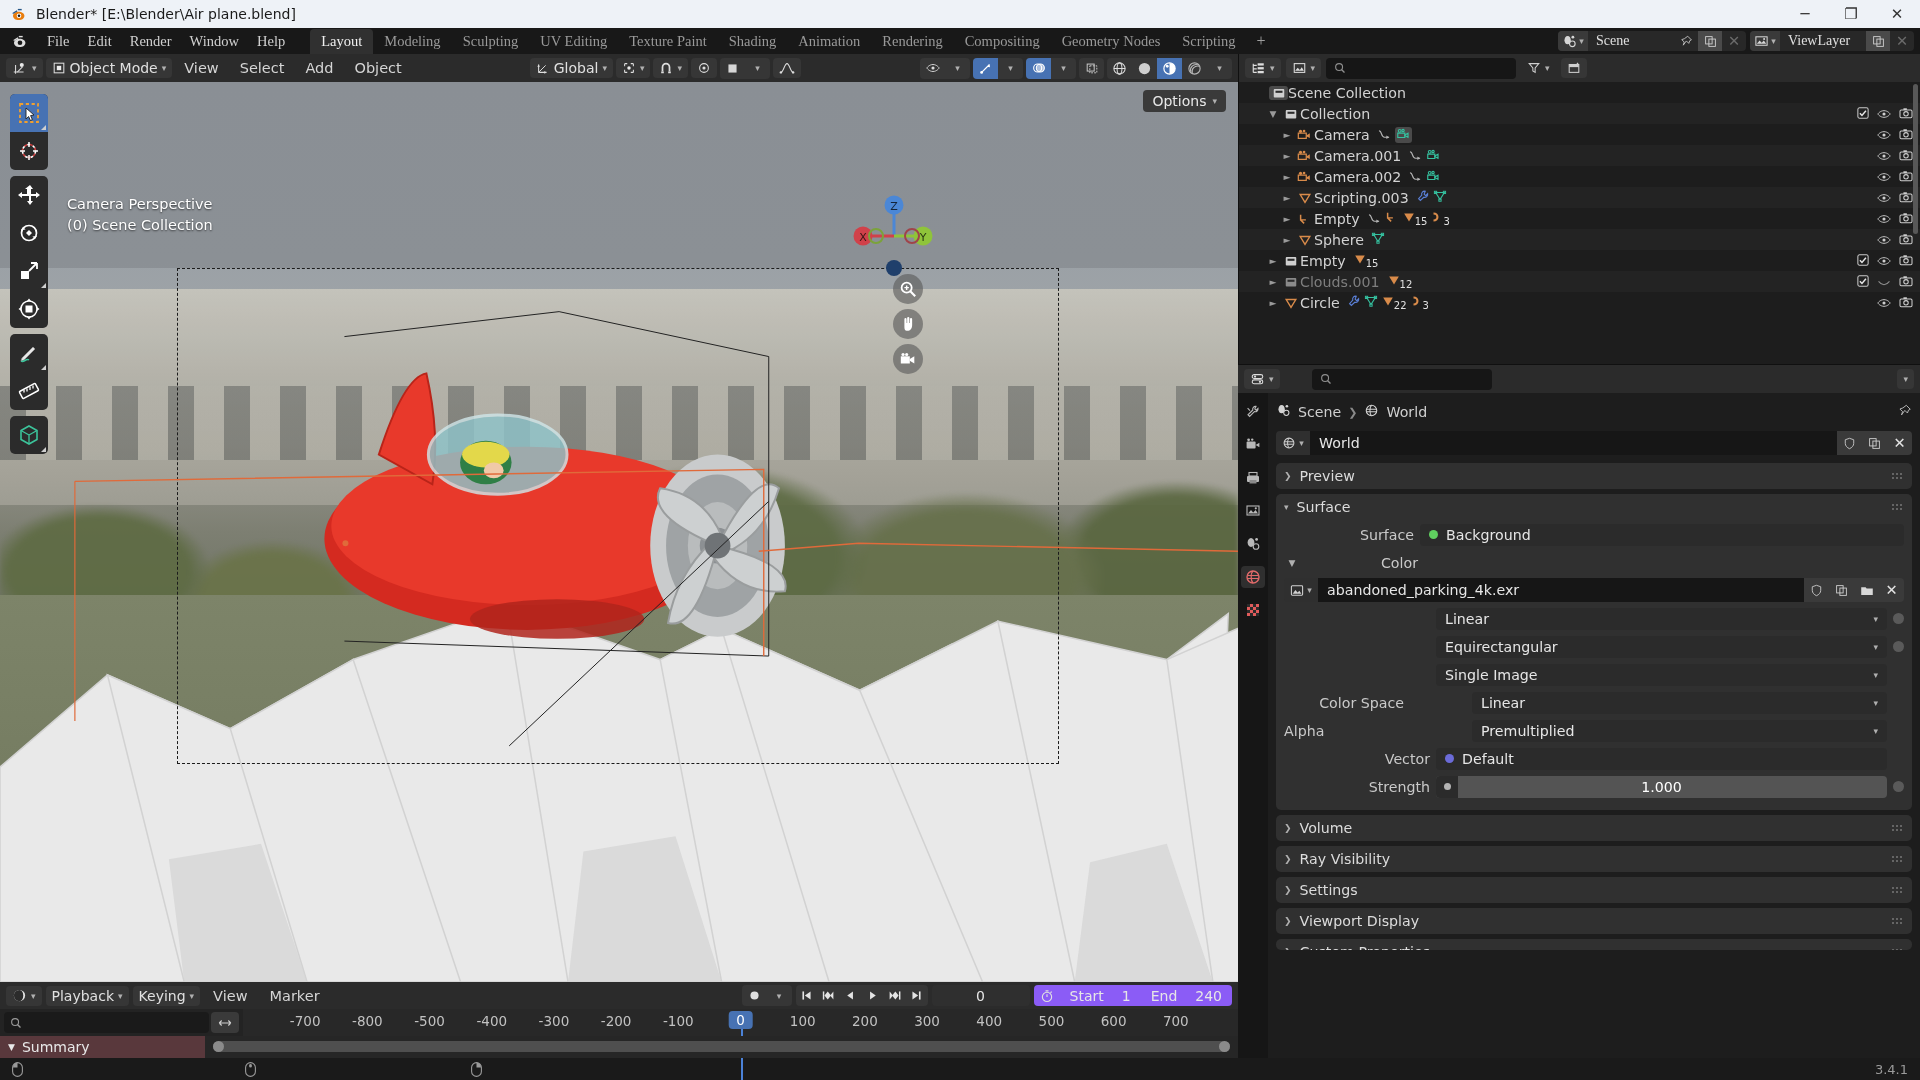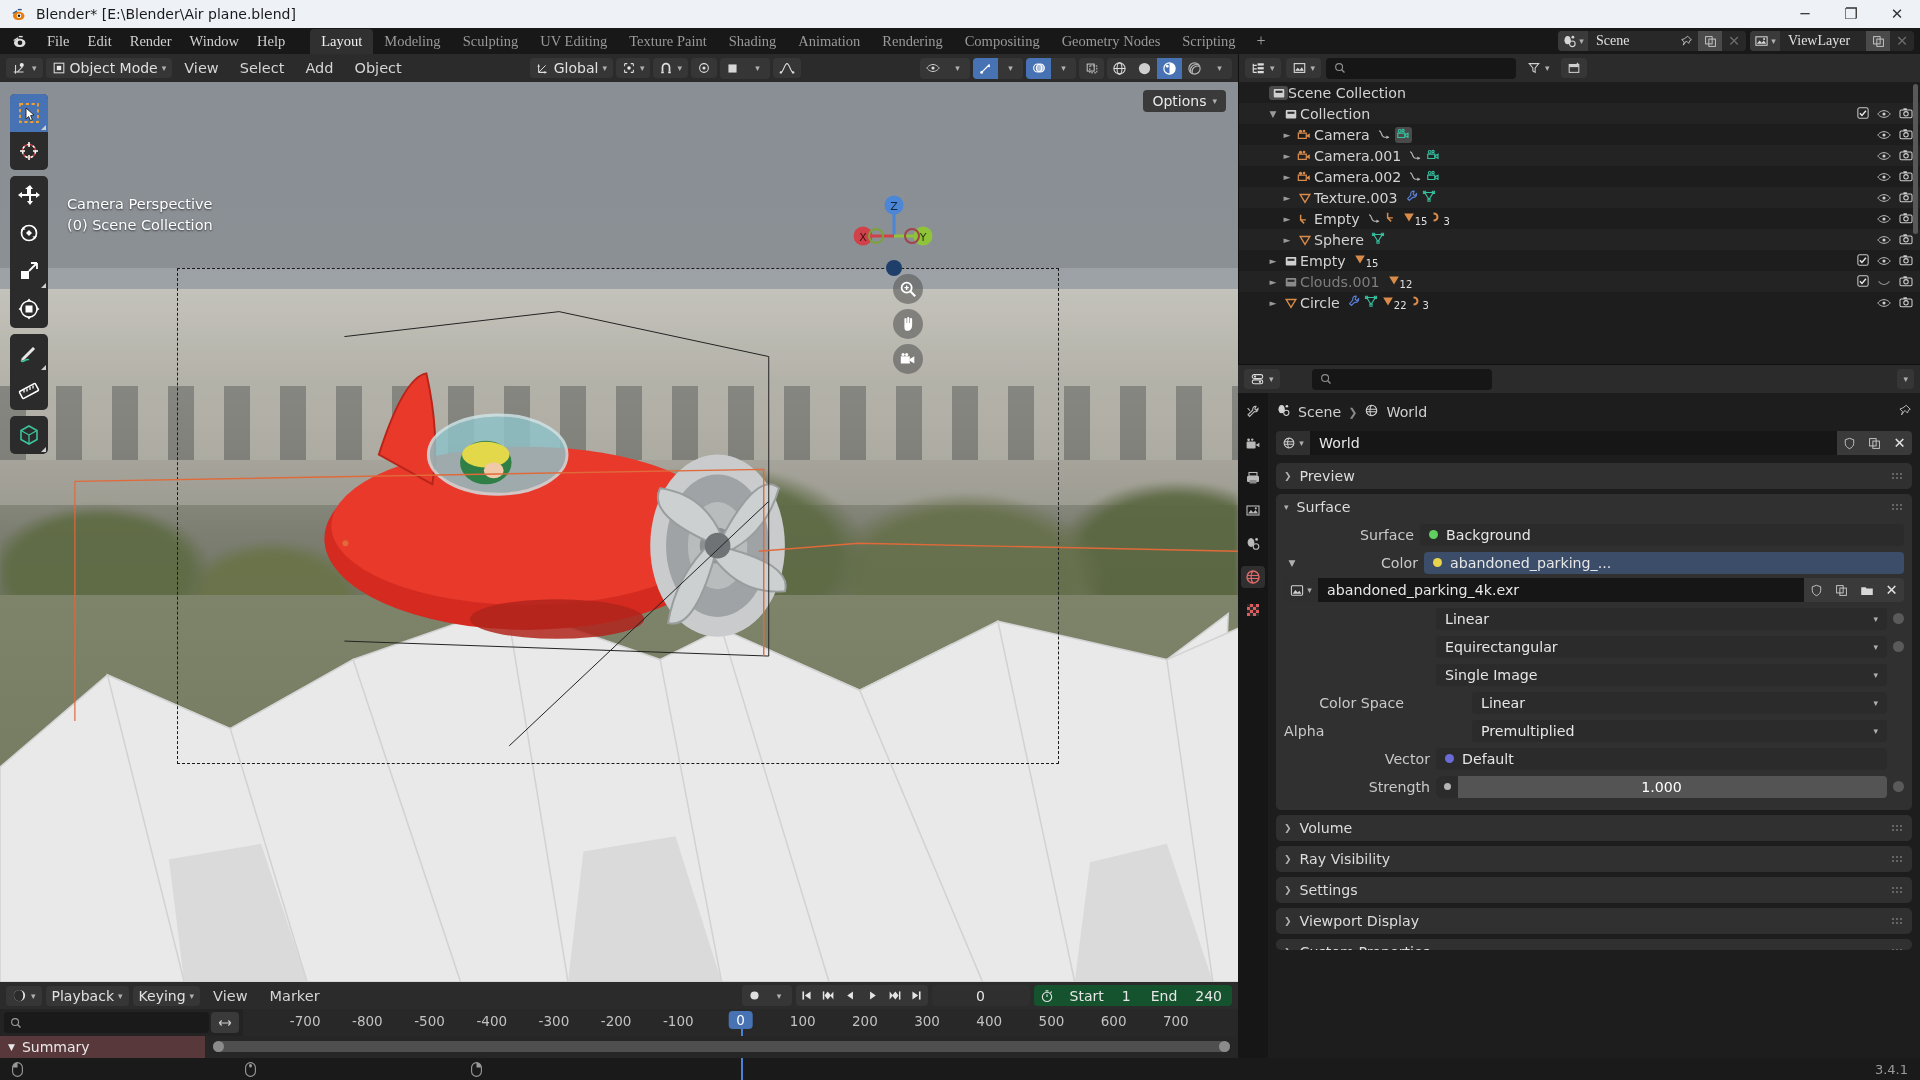--- a/index.html
+++ b/index.html
@@ -102,21 +102,21 @@
   .navbtn { width:30px;height:30px;border-radius:50%; background:rgba(90,90,90,.62);
     display:flex;align-items:center;justify-content:center;}
 
   
   .timeline { flex:0 0 76px; background:#1d1d1d; display:flex; flex-direction:column;}
   .tl-header { height:27px; background:#2b2b2b; display:flex; align-items:center; padding:0 6px; gap:4px;}
   .tl-playgrp { display:flex; background:#363636; border-radius:4px; overflow:hidden; height:21px;}
   .tl-pbtn { width:22px;height:21px;display:flex;align-items:center;justify-content:center;}
   .numfield { background:#2f2f2f; border-radius:4px; height:21px; display:flex;
     align-items:center; justify-content:center; font-size:14px; color:#e6e6e6; padding:0 10px;}
-  .startend { display:flex; background:#14532d; border-radius:4px; height:21px; overflow:hidden;text-align:right;}
+  .startend { display:flex; background:#8b5cf6; border-radius:4px; height:21px; overflow:hidden;text-align:right;}
   .se-icon{width:26px;display:flex;align-items:center;justify-content:center;}
   .se-part{display:flex;align-items:center;gap:18px;padding:0 10px;font-size:14px;color:#e6e6e6;}
   .tl-row2 { height:27px; display:flex; background:#232323; align-items:stretch;}
   .tl-search { width:205px; display:flex; align-items:center; background:#1a1a1a;
     border-radius:4px; margin:3px 2px 3px 4px; padding:0 6px; gap:6px;}
   .tl-searchbtn{width:28px;display:flex;align-items:center;justify-content:center;background:#3a3a3a;
     border-radius:4px;margin:3px 4px 3px 0;}
   .tl-ruler { flex:1 1 auto; position:relative; background:#282828;}
   .tl-tick { position:absolute; top:4px; transform:translateX(-50%); font-size:13.5px; color:#c2c2c2;}
   .tl-cur { position:absolute; top:2px; transform:translateX(-50%); background:#4772b3;
@@ -967,21 +967,21 @@
             </span>
           </div>
 
           <div class="ol-row alt">
             <span class="ol-tri" style="margin-left:26px">►</span>
             <span class="ol-ico">
               <svg width="14" height="14" viewBox="0 0 16 16">
                   <path d="M2.5 4h11L8 13z" fill="none" stroke="#d98b4a" stroke-width="1.6"></path>
                 </svg>
             </span>
-            <span class="ol-name">Texture.003</span>
+            <span class="ol-name">Scripting.003</span>
             <span class="ol-badges">
               <span><svg width="14" height="14" viewBox="0 0 16 16">
                     <path d="M10.6 2.6a3.4 3.4 0 00-4 4.4L3 11l2 2 3.9-3.6a3.4 3.4 0 004.4-4l-2.2 2.2-1.8-1.8z" fill="none" stroke="#5a7fd6" stroke-width="1.3"></path>
                   </svg></span>
               <span><svg width="14" height="14" viewBox="0 0 16 16">
                     <path d="M3 4l5 8 5-8z" fill="none" stroke="#35c2a0" stroke-width="1.3"></path>
                     <rect x="1.6" y="2.6" width="2.6" height="2.6" fill="none" stroke="#35c2a0" stroke-width="1.1"></rect>
                     <rect x="11.8" y="2.6" width="2.6" height="2.6" fill="none" stroke="#35c2a0" stroke-width="1.1"></rect>
                     <rect x="6.7" y="11.4" width="2.6" height="2.6" fill="none" stroke="#35c2a0" stroke-width="1.1"></rect>
                   </svg></span>
@@ -1312,24 +1312,20 @@
                   <span class="plabel" style="width:130px">Surface</span>
                   <div class="pfield" style="flex:1">
                     <span class="dot" style="background:#5fcf5f"></span>
                     <span>Background</span>
                   </div>
                 </div>
 
                 <div class="prow">
                   <span style="width:16px;text-align:center;font-size:9px;color:#b0b0b0">▼</span>
                   <span class="plabel" style="width:112px">Color</span>
-                  <div class="pfield link" style="flex:1">
-                    <span class="dot" style="background:#e8d44a"></span>
-                    <span>abandoned_parking_...</span>
-                  </div>
                 </div>
 
                 <div class="texrow">
                   <div class="id-drop">
                     <svg width="14" height="13" viewBox="0 0 16 14">
                         <rect x="1.6" y="1.6" width="12.8" height="10.8" rx="1" fill="none" stroke="#d2d2d2" stroke-width="1.2"></rect>
                         <path d="M3 10.6 6.3 6.4l2.3 2.8 2.1-2 2.3 3.4z" fill="#d2d2d2"></path>
                       </svg>
                     <span class="chev">▾</span>
                   </div>

